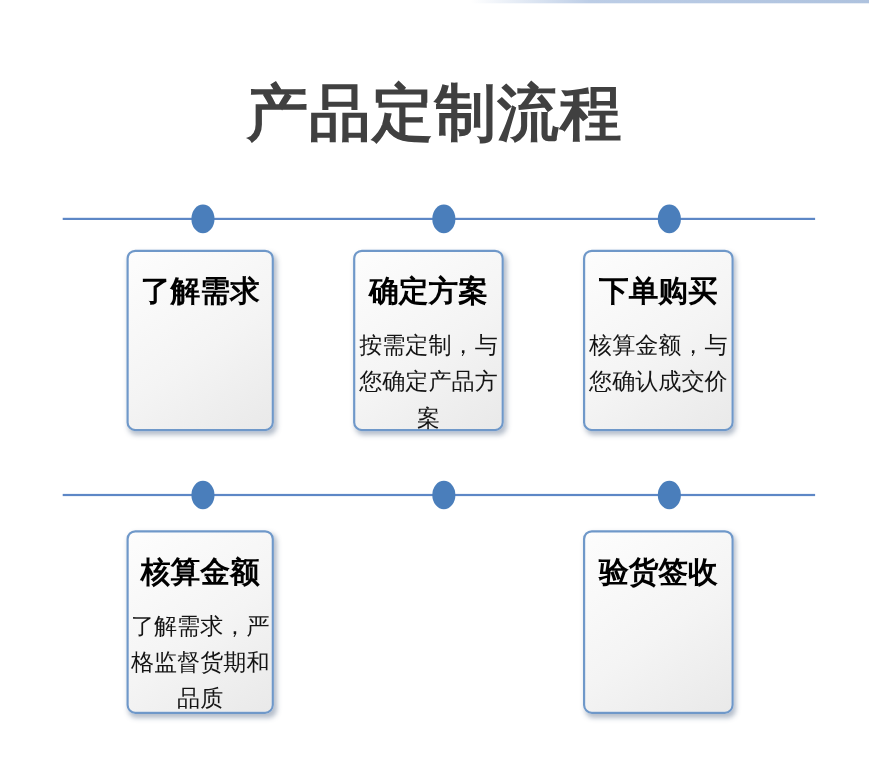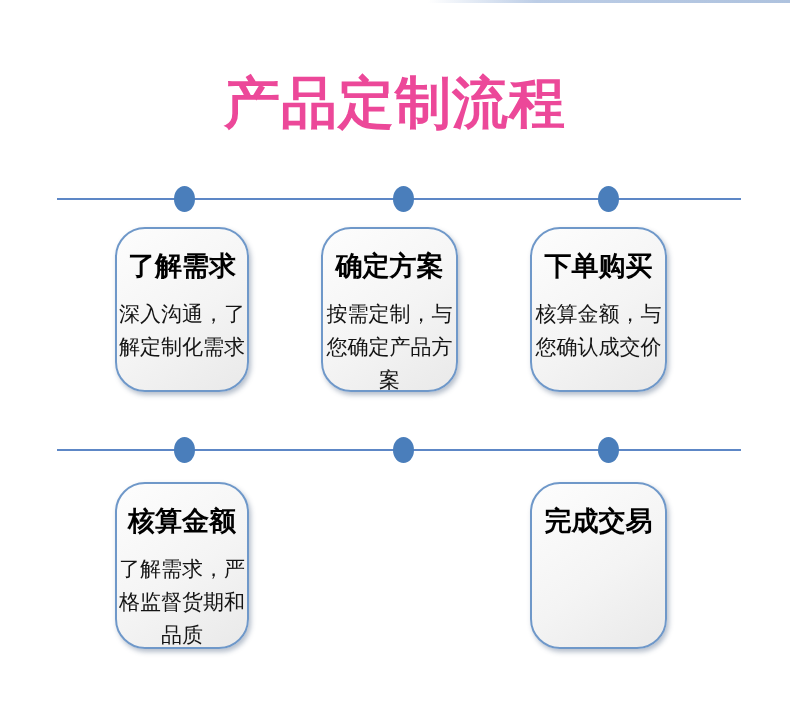--- a/index.html
+++ b/index.html
@@ -27,21 +27,21 @@
 
   .page-title {
     position: absolute;
     top: 66px;
     left: 0;
     width: 100%;
     text-align: center;
     font-size: 56px;
     font-weight: 900;
     letter-spacing: 1px;
-    color: #ec4899;
+    color: #404040;
   }
 
   .timeline-line {
     position: absolute;
     left: 57px;
     width: 684px;
     height: 2px;
     background: #5d87c6;
   }
   .timeline-line.row1 { top: 198px; }
@@ -56,21 +56,21 @@
   }
   .dot-r1 { top: 186px; }
   .dot-r2 { top: 437px; }
   .dot-c1 { left: 174px; }
   .dot-c2 { left: 393px; }
   .dot-c3 { left: 598px; }
 
   .step-card {
     position: absolute;
     border: 2px solid #6f98c9;
-    border-radius: 30px;
+    border-radius: 8px;
     background: linear-gradient(145deg, #fdfdfd 0%, #f4f4f4 55%, #e9e9e9 100%);
     box-shadow: 2px 3px 5px rgba(90, 110, 140, 0.45);
     display: flex;
     flex-direction: column;
     align-items: center;
     padding: 22px 2px 0 2px;
   }
   .card-r1 { top: 227px; height: 165px; }
   .card-r2 { top: 482px; height: 167px; }
   .card-c1 { left: 115px; width: 134px; }
@@ -103,37 +103,36 @@
 
   <h1 class="page-title">产品定制流程</h1>
 
   <div class="timeline-line row1"></div>
   <span class="timeline-dot dot-r1 dot-c1"></span>
   <span class="timeline-dot dot-r1 dot-c2"></span>
   <span class="timeline-dot dot-r1 dot-c3"></span>
 
   <div class="step-card card-r1 card-c1">
     <div class="card-title">了解需求</div>
-    <div class="card-desc">深入沟通，了解定制化需求</div>
   </div>
   <div class="step-card card-r1 card-c3">
     <div class="card-title">下单购买</div>
     <div class="card-desc">核算金额，与您确认成交价</div>
   </div>
   <div class="step-card card-r1 card-c2">
     <div class="card-title">确定方案</div>
     <div class="card-desc">按需定制，与您确定产品方案</div>
   </div>
 
   <div class="timeline-line row2"></div>
   <span class="timeline-dot dot-r2 dot-c1"></span>
   <span class="timeline-dot dot-r2 dot-c2"></span>
   <span class="timeline-dot dot-r2 dot-c3"></span>
 
   <div class="step-card card-r2 card-c1">
     <div class="card-title">核算金额</div>
     <div class="card-desc">了解需求，严格监督货期和品质</div>
   </div>
   <div class="step-card card-r2 card-c3">
-    <div class="card-title">完成交易</div>
+    <div class="card-title">验货签收</div>
   </div>
 
 </div>
 
 </body></html>

